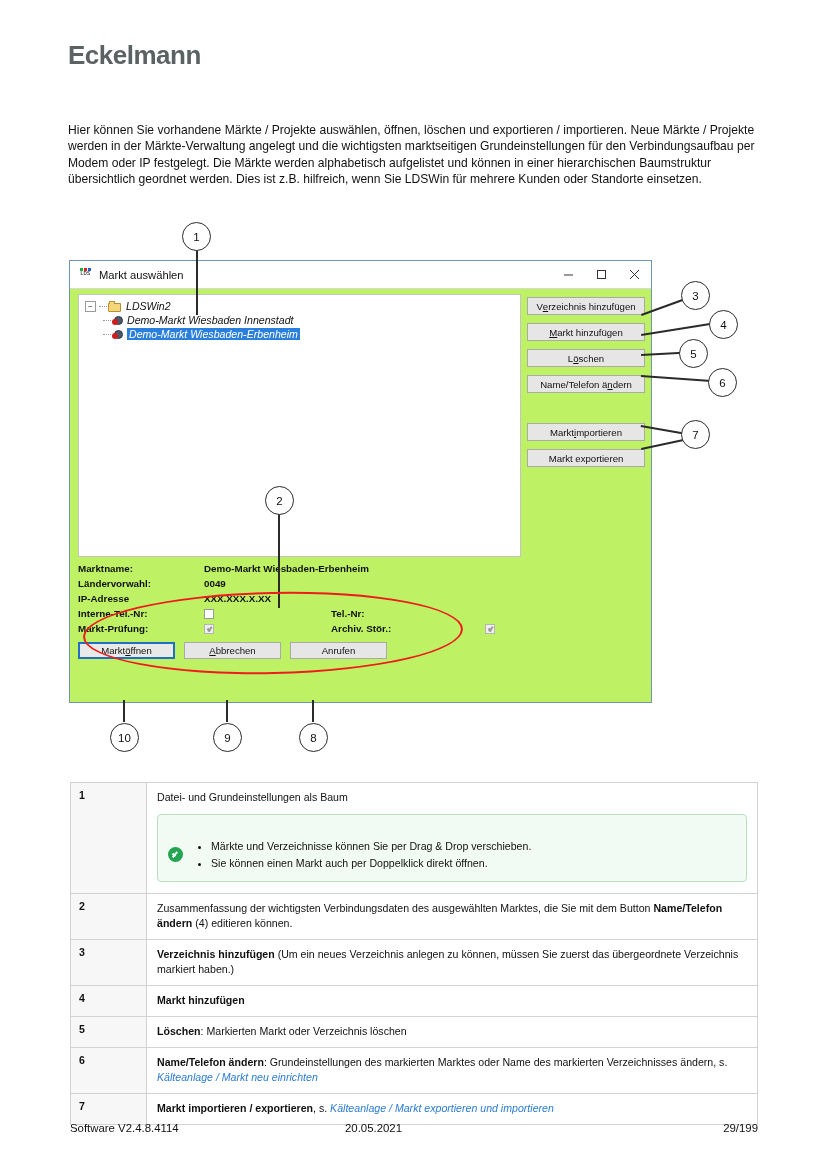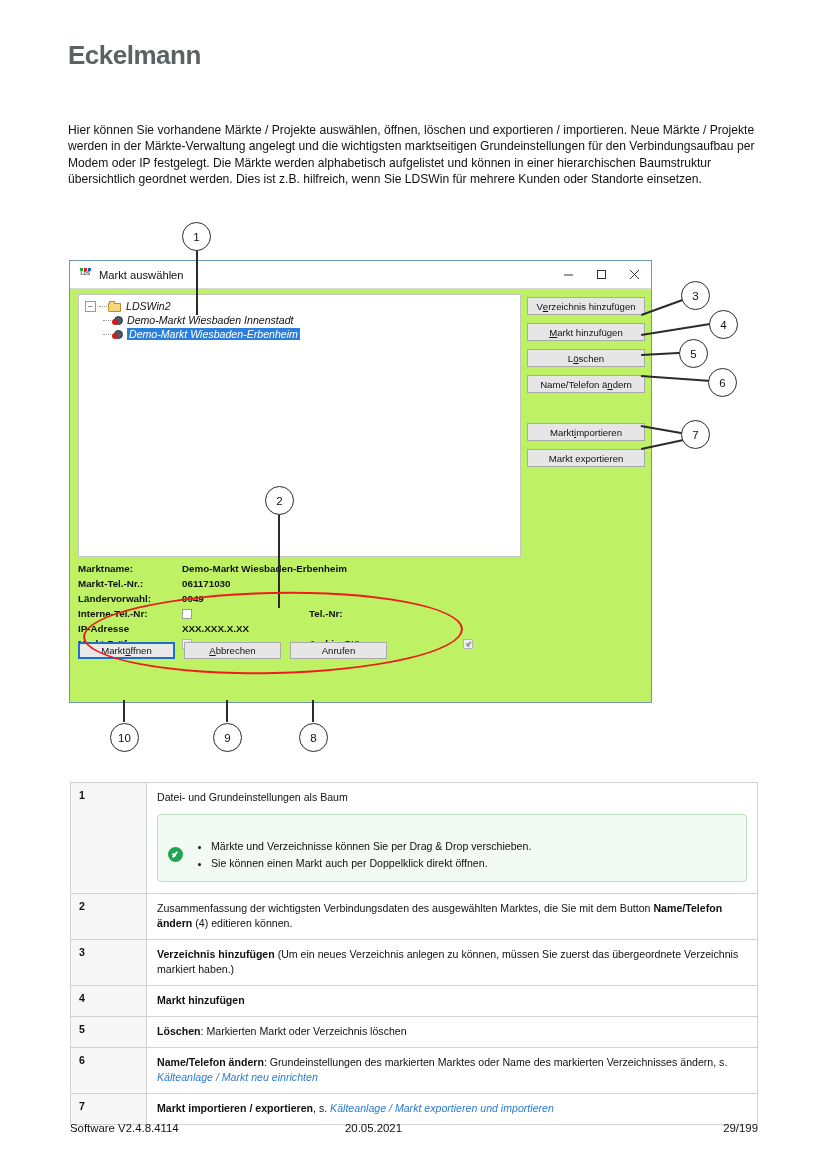--- a/index.html
+++ b/index.html
@@ -88,21 +88,21 @@
   }
   .gap{height:22px;}
   .acc{text-decoration:underline;}
 
   
   .info{
     position:absolute;left:8px;top:300px;width:443px;font-size:9.8px;
     font-weight:bold;color:#111;
   }
   .irow{display:flex;align-items:center;height:15px;}
-  .ilab{width:104px;}
+  .ilab{width:126px;}
   .ival{flex:1;}
   .chk{width:10px;height:10px;border:1px solid #9a9a9a;background:#fff;box-sizing:border-box;
     display:inline-block;position:relative;}
   .chk.dis{background:#efefef;border-color:#b5b5b5;}
   .chk.dis:after{content:"";position:absolute;left:2px;top:4px;width:4px;height:1.5px;
     background:#9a9a9a;transform:rotate(45deg);}
   .chk.dis:before{content:"";position:absolute;left:3.5px;top:1.5px;width:1.5px;height:6px;
     background:#9a9a9a;transform:rotate(40deg);}
   .chkcell2{display:flex;align-items:center;gap:6px;}
   .lab2{width:92px;}
@@ -268,37 +268,33 @@
           <span></span>
       </div>
     </div>
 
     <div class="info">
       <div class="irow">
         <div class="ilab">Marktname:</div>
         <div class="ival">Demo-Markt Wiesbaden-Erbenheim</div>
       </div>
       <div class="irow">
-        <div class="ilab">Markt-Tel.-Nr.:</div>
-        <div class="ival">061171030</div>
-      </div>
-      <div class="irow">
         <div class="ilab">Ländervorwahl:</div>
         <div class="ival">0049</div>
+      </div>
+      <div class="irow">
+        <div class="ilab">IP-Adresse</div>
+        <div class="ival">XXX.XXX.X.XX</div>
       </div>
       <div class="irow">
         <div class="ilab">Interne-Tel.-Nr:</div>
         <div class="chkcell2" style="width:127px;">
           <span class="chk"></span>
         </div>
         <div class="lab2">Tel.-Nr:</div>
-      </div>
-      <div class="irow">
-        <div class="ilab">IP-Adresse</div>
-        <div class="ival">XXX.XXX.X.XX</div>
       </div>
       <div class="irow">
         <div class="ilab">Markt-Prüfung:</div>
         <div class="chkcell2" style="width:127px;">
           <span class="chk dis"></span>
         </div>
         <div class="lab2">Archiv. Stör.:</div>
         <span class="chk dis" style="margin-left:62px;"></span>
       </div>
     </div>

